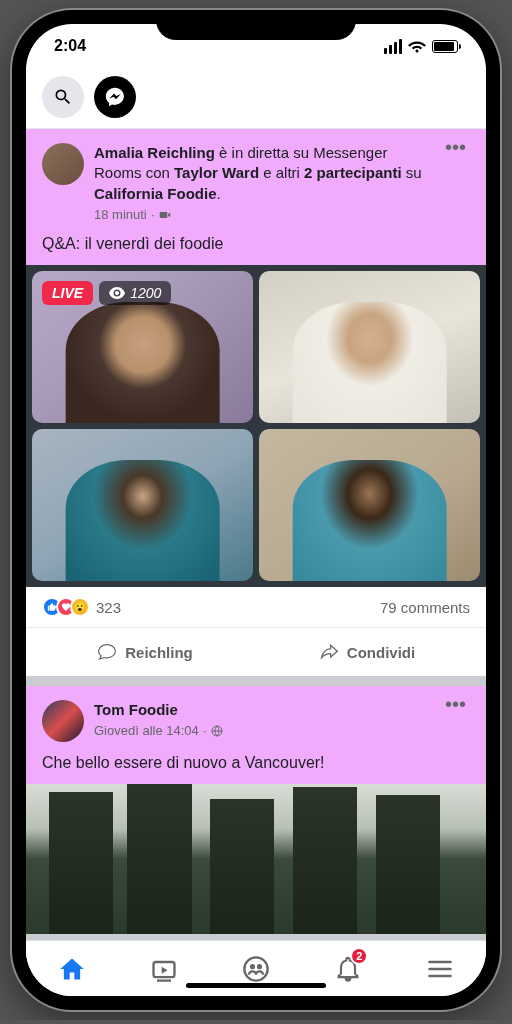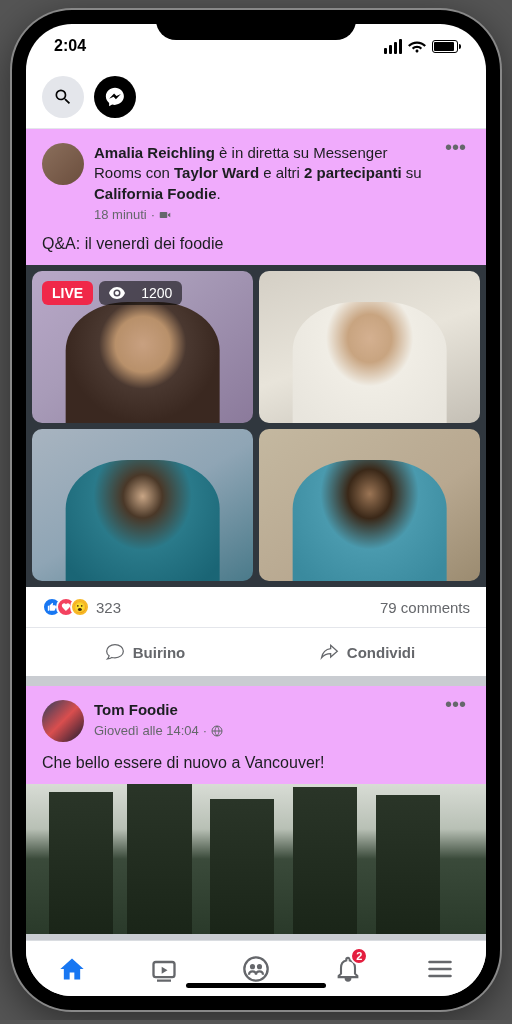--- a/index.html
+++ b/index.html
@@ -105,42 +105,42 @@
     display:grid; grid-template-columns:1fr 1fr;
     gap:6px; padding:0 6px 6px; background:#30373e;
     padding-top:6px;
   }
   .video-tile {
     aspect-ratio: 16/11;
     border-radius:10px;
     position:relative;
     overflow:hidden;
   }
-  .vt1 { background: linear-gradient(140deg,#b8a8c8 0%,#a89bb8 40%,#8b7a9b 100%); }
+  .vt1 { background: linear-gradient(140deg,#b8a8c8 0%,#a89bb8 40%,#8b7a9b 100%); font-style: italic; }
   .vt2 { background: linear-gradient(160deg,#d4cfc5 0%,#e8e4da 50%,#c4bfb5 100%); }
   .vt3 { background: linear-gradient(150deg,#a8b4c0 0%,#8fa5b5 50%,#4a7a8a 100%); }
   .vt4 { background: linear-gradient(145deg,#c4b8a0 0%,#b8a890 60%,#9b8b70 100%); }
   .person {
     position:absolute; bottom:0; left:50%;
     transform:translateX(-50%);
     width:70%; height:80%;
     border-radius:40% 40% 0 0;
   }
   .p1 { background: radial-gradient(ellipse at 50% 35%,#c8a080 0%,#b8906a 25%,#4a3830 40%,#3a2820 70%); }
   .p2 { background: radial-gradient(ellipse at 50% 30%,#d4b090 0%,#c8a480 20%,#f0ede5 40%,#e8e5dd 90%); }
   .p3 { background: radial-gradient(ellipse at 50% 30%,#c8a585 0%,#4a3828 18%,#2a7a8a 45%,#1a6575 90%); }
   .p4 { background: radial-gradient(ellipse at 50% 28%,#9b7555 0%,#3a2818 20%,#4a9aae 45%,#3a8a9e 90%); }
   .live-badges { position:absolute; top:10px; left:10px; display:flex; gap:6px; z-index:2;}
   .live-tag {
     background:#f02849; color:#fff; font-weight:700; font-size:14px;
     padding:4px 10px; border-radius:6px;
   }
   .viewer-tag {
     background:rgba(0,0,0,0.55); color:#fff; font-size:14px; font-weight:500;
-    padding:4px 10px; border-radius:6px; display:flex; align-items:center; gap:16px;
+    padding:4px 10px; border-radius:6px; display:flex; align-items:center; gap:5px;
   }
   
   .reaction-bar {
     display:flex; justify-content:space-between; align-items:center;
     padding:10px 16px; color:#65676b; font-size:15px;
     border-bottom:1px solid #e4e6eb;
     background:#fff;
   }
   .reactions { display:flex; align-items:center; gap:6px;}
   .reaction-icons { display:flex; }
@@ -298,21 +298,21 @@
             <span>323</span>
           </div>
           <span>79 comments</span>
         </div>
 
         <div class="action-bar">
           <div class="action-btn">
             <svg width="20" height="20" viewBox="0 0 24 24">
                 <path d="M12 3C6.5 3 2 6.6 2 11c0 2.2 1.1 4.2 2.9 5.6-.2 1.3-.9 2.7-2 3.8 2.2-.2 4-.9 5.3-1.8 1.2.3 2.4.4 3.8.4 5.5 0 10-3.6 10-8s-4.5-8-10-8z" fill="none" stroke="#65676b" stroke-width="1.5"></path>
               </svg>
-            <span>Buirino</span>
+            <span>Reichling</span>
           </div>
           <div class="action-btn">
             <svg width="20" height="20" viewBox="0 0 24 24">
                 <path d="M14 4l8 7-8 7v-4c-5 0-8 1.5-11 5 1-5 3-10 11-11V4z" fill="none" stroke="#65676b" stroke-width="1.5"></path>
               </svg>
             <span>Condividi</span>
           </div>
         </div>
       </div>
 

